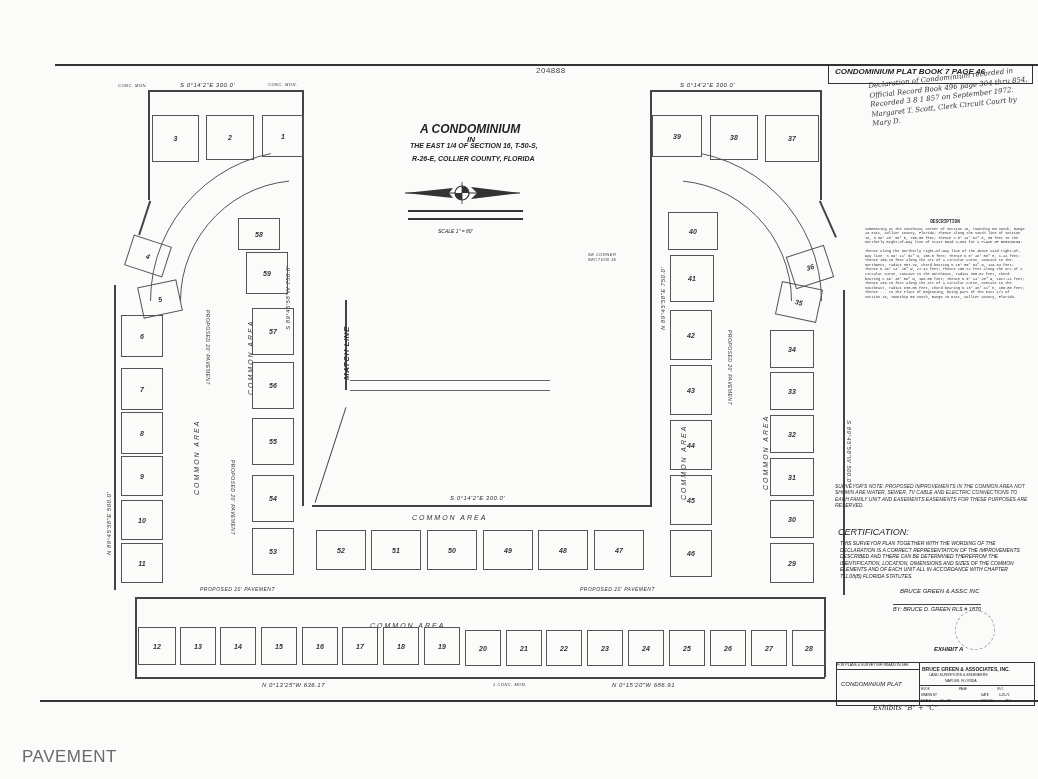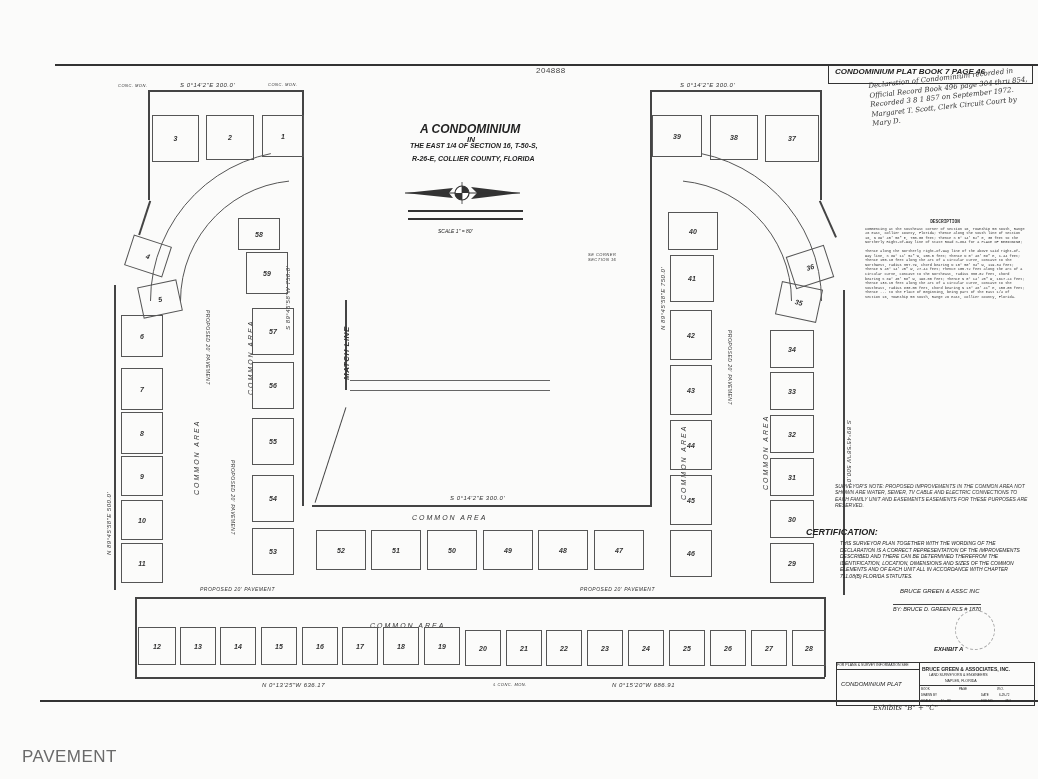--- a/index.html
+++ b/index.html
@@ -21,21 +21,21 @@
   
   .line{position:absolute;background:#444;}
   .lot{position:absolute;border:1px solid #555;background:transparent;font-size:7px;font-weight:bold;font-style:italic;display:flex;align-items:center;justify-content:center;color:#333;}
   .label-sm{position:absolute;font-size:6px;font-style:italic;color:#333;white-space:nowrap;letter-spacing:0.5px;}
   .vlabel{position:absolute;font-size:6px;font-style:italic;color:#333;white-space:nowrap;transform:rotate(-90deg);transform-origin:left top;letter-spacing:0.5px;}
   .vlabel90{position:absolute;font-size:6px;font-style:italic;color:#333;white-space:nowrap;transform:rotate(90deg);transform-origin:left top;letter-spacing:0.5px;}
   .arc{position:absolute;border:1px solid #555;border-radius:50%;}
   .desc{position:absolute;left:865px;top:220px;width:160px;font-family:"Liberation Mono",monospace;font-size:3.6px;line-height:4.6px;color:#333;}
   .desc-title{text-align:center;font-weight:bold;font-size:4.5px;margin-bottom:2px;}
   .note{position:absolute;left:835px;top:483px;width:195px;font-size:5px;font-style:italic;line-height:6.3px;color:#333;text-transform:uppercase;}
-  .cert-title{position:absolute;left:806px;top:527px;font-size:9px;font-style:italic;font-weight:bold;}
+  .cert-title{position:absolute;left:838px;top:527px;font-size:9px;font-style:italic;font-weight:normal;}
   .cert{position:absolute;left:840px;top:540px;width:190px;font-size:5px;font-style:italic;line-height:6.5px;text-transform:uppercase;}
   .firm{position:absolute;left:900px;top:588px;font-size:6px;font-style:italic;}
   .by{position:absolute;left:893px;top:604px;font-size:5.5px;font-style:italic;border-top:1px solid #444;padding-top:1px;}
   .seal{position:absolute;left:955px;top:610px;width:38px;height:38px;border:1px dashed #aaa;border-radius:50%;}
   .exhibit-a{position:absolute;left:934px;top:646px;font-size:6px;font-style:italic;font-weight:bold;}
   .titleblock{position:absolute;left:836px;top:662px;width:197px;height:42px;border:1px solid #333;}
   .tb-left{position:absolute;left:0;top:0;width:82px;height:42px;border-right:1px solid #333;}
   .tb-strip{position:absolute;left:0;top:0;width:82px;height:6px;border-bottom:1px solid #333;font-size:3.5px;white-space:nowrap;overflow:hidden;}
   .tb-plat{position:absolute;left:4px;top:18px;font-size:6px;font-style:italic;}
   .tb-firm{position:absolute;left:85px;top:3px;font-size:5px;font-weight:bold;white-space:nowrap;}

